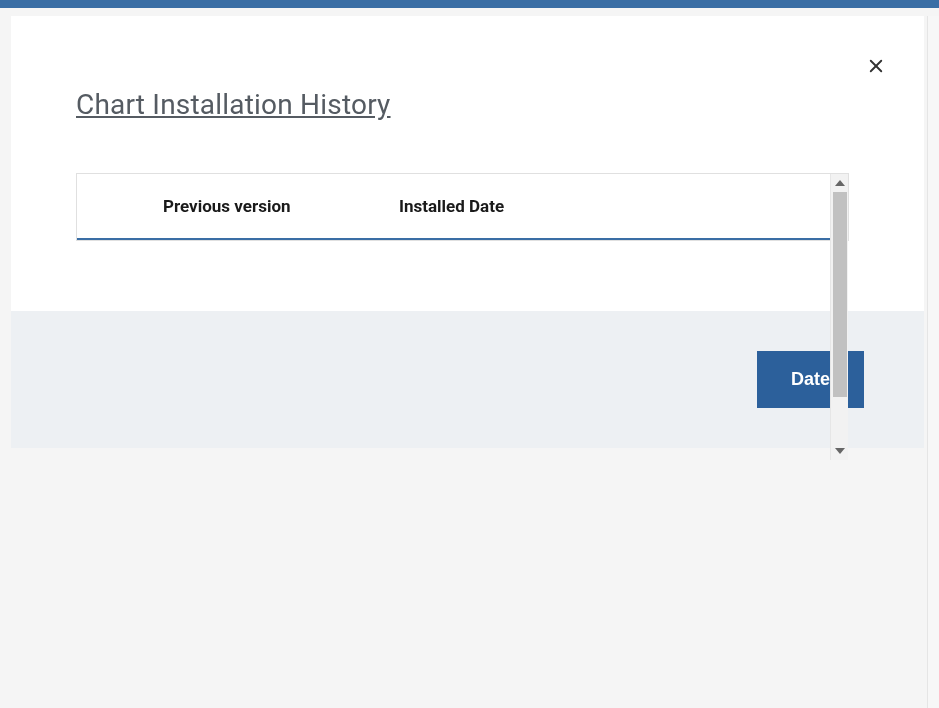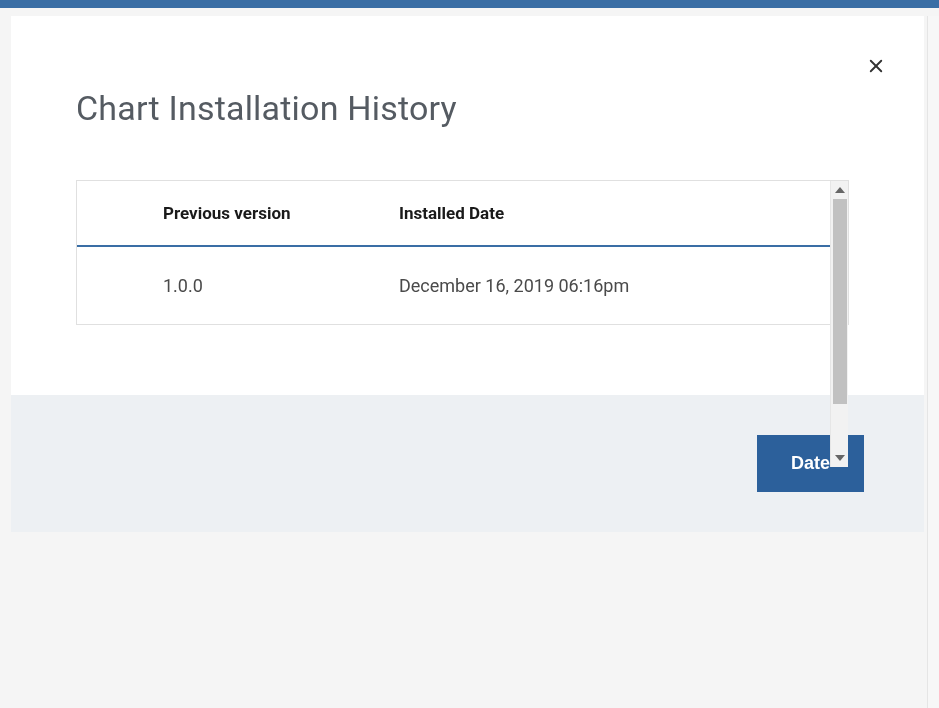--- a/index.html
+++ b/index.html
@@ -40,24 +40,25 @@
       justify-content: center;
     }
     .close-icon-wrap svg {
       width: 18px;
       height: 18px;
     }
     .modal-header {
       padding: 72px 65px 0 65px;
     }
     .modal-title {
-      font-size: 34px;
+      font-size: 28px;
       font-weight: 400;
       color: #555b62;
       letter-spacing: 0.2px;
+      text-decoration: underline;
     }
     .modal-body {
       padding: 52px 65px 70px 65px;
       position: relative;
     }
     .table-wrapper {
       border: 1px solid #e0e0e0;
       position: relative;
       width: 773px;
     }
@@ -167,24 +168,20 @@
   <div class="modal-body">
     <div class="table-wrapper">
       <table class="table">
         <thead>
           <tr class="thead-row">
             <th class="th-version">Previous version</th>
             <th class="th-date">Installed Date</th>
           </tr>
         </thead>
         <tbody>
-          <tr class="tbody-row">
-            <td class="td-version">1.0.0</td>
-            <td class="td-date">December 16, 2019 06:16pm</td>
-          </tr>
         </tbody>
       </table>
 
       <div class="scrollbar-track">
         <div class="scrollbar-up">
           <svg width="10" height="6" viewBox="0 0 10 6">
               <polygon points="5,0 10,6 0,6" fill="#666"></polygon>
             </svg>
         </div>
         <div class="scrollbar-thumb"></div>

